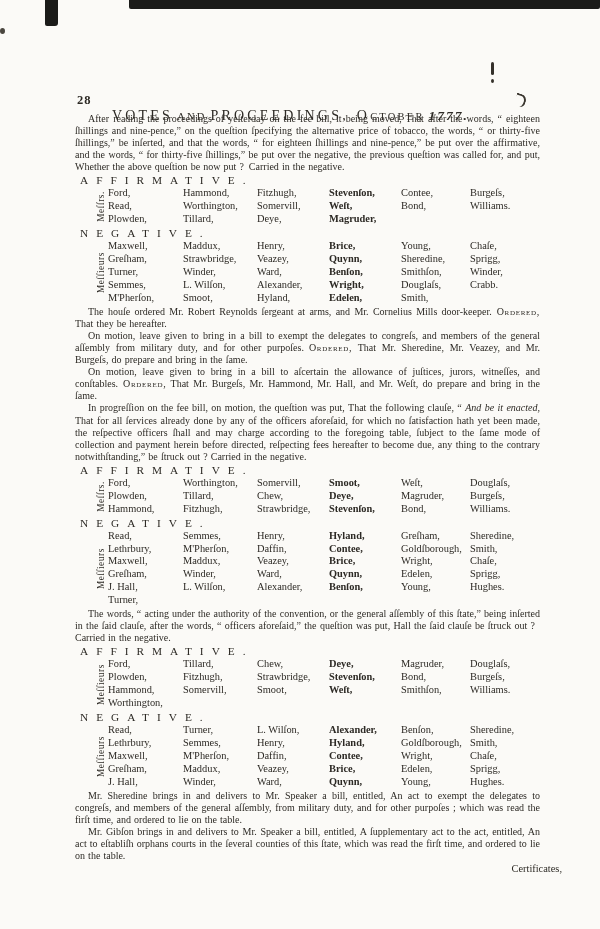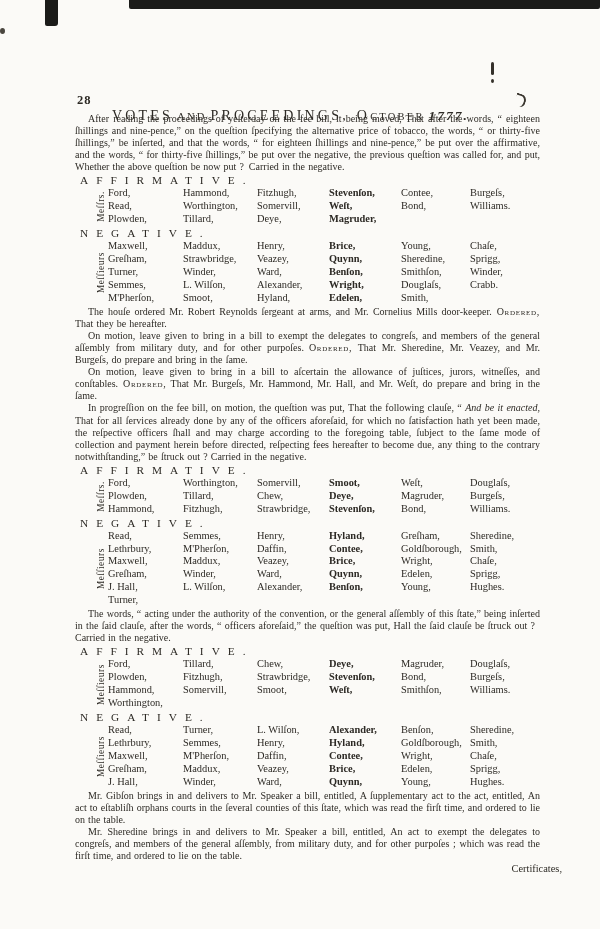--- a/index.html
+++ b/index.html
@@ -342,18 +342,18 @@
           <div class="vcol">
             <div class="vname">Sheredine,</div>
             <div class="vname">Smith,</div>
             <div class="vname">Chaſe,</div>
             <div class="vname">Sprigg,</div>
             <div class="vname">Hughes.</div>
           </div>
         </div>
     </div>
 
+    <p class="body"><span>Mr. Sheredine brings in and delivers to Mr. Speaker a bill, entitled, An act to exempt the delegates to congreſs, and members of the general aſſembly, from military duty, and for other purpoſes ; which was read the firſt time, and ordered to lie on the table.</span></p>
     <p class="body"><span>Mr. Gibſon brings in and delivers to Mr. Speaker a bill, entitled, A ſupplementary act to the act, entitled, An act to eſtabliſh orphans courts in the ſeveral counties of this ſtate, which was read the firſt time, and ordered to lie on the table.</span></p>
-    <p class="body"><span>Mr. Sheredine brings in and delivers to Mr. Speaker a bill, entitled, An act to exempt the delegates to congreſs, and members of the general aſſembly, from military duty, and for other purpoſes ; which was read the firſt time, and ordered to lie on the table.</span></p>
 
     <div class="catchword">Certificates,</div>
   </div>
 </div>
 
 </body></html>

